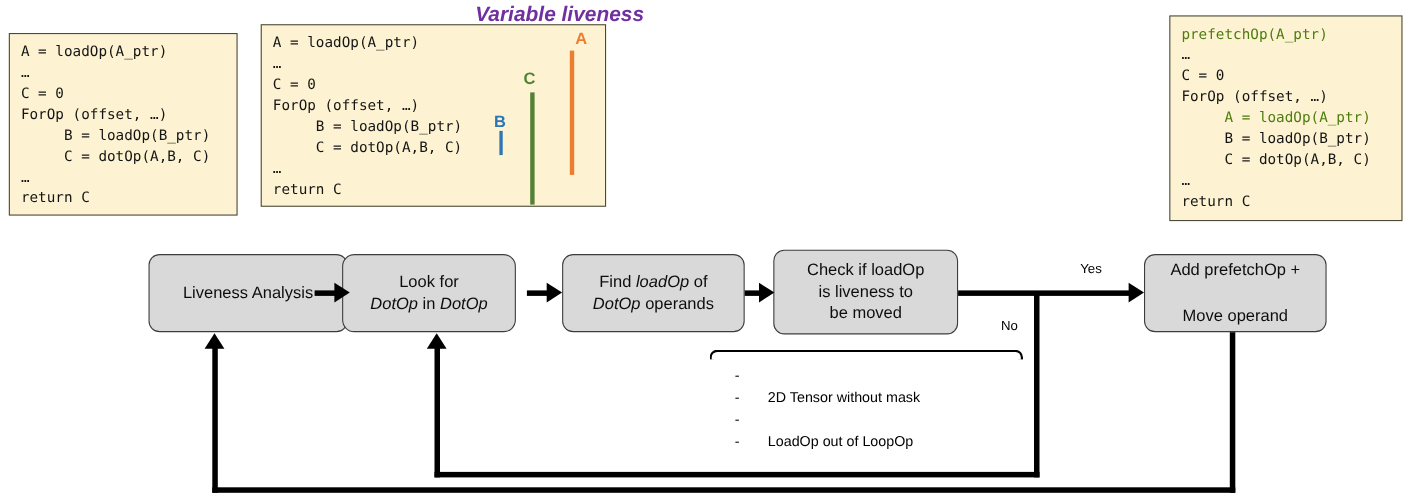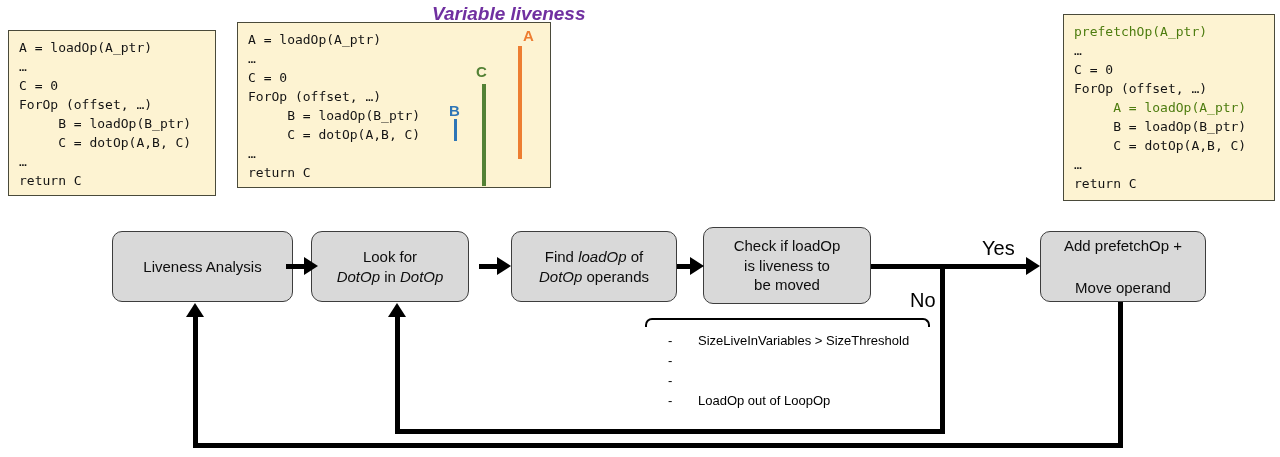--- a/index.html
+++ b/index.html
@@ -54,21 +54,21 @@
   .head-r {
     position:absolute; width:0; height:0;
     border-top:9px solid transparent; border-bottom:9px solid transparent;
     border-left:14px solid #000;
   }
   .head-u {
     position:absolute; width:0; height:0;
     border-left:9px solid transparent; border-right:9px solid transparent;
     border-bottom:14px solid #000;
   }
-  .branch-label { position:absolute; font-size:20px; color:#000; }
+  .branch-label { position:absolute; font-size:12px; color:#000; }
 
   
   .bracket {
     position:absolute; left:645px; top:318px; width:285px; height:9px;
     border-top:2px solid #000; border-left:2px solid #000; border-right:2px solid #000;
     border-radius:7px 7px 0 0;
   }
   .criteria { position:absolute; left:650px; top:331px; width:300px; font-size:13px; line-height:20px; color:#000; }
   .criterion { display:flex; padding-left:18px; }
   .dash { width:30px; flex-shrink:0; }
@@ -116,21 +116,21 @@
     <div class="code-line">…</div>
     <div class="code-line">C = 0</div>
     <div class="code-line">ForOp (offset, …)</div>
     <div class="code-line hl-orange">     A = loadOp(A_ptr)</div>
     <div class="code-line">     B = loadOp(B_ptr)</div>
     <div class="code-line">     C = dotOp(A,B, C)</div>
     <div class="code-line">…</div>
     <div class="code-line">return C</div>
   </div>
 
-  <div class="flow-box" style="left:112px; top:231px; width:181px; height:71px;">
+  <div class="flow-box" style="left:135px; top:231px; width:181px; height:71px;">
     <div>Liveness Analysis</div>
   </div>
 
   <div class="flow-box" style="left:311px; top:231px; width:158px; height:71px;border-radius:11px;">
     <div><span>Look for</span></div>
     <div><i>DotOp</i><span> in </span><i>DotOp</i></div>
   </div>
 
   <div class="flow-box" style="left:511px; top:231px; width:166px; height:71px;">
     <div><span>Find </span><i>loadOp</i><span> of</span></div>
@@ -170,24 +170,24 @@
 
   <div class="vline" style="left:1118px; top:302px; height:146px;"></div>
   <div class="hline" style="left:193px; top:443px; width:930px;"></div>
   <div class="vline" style="left:193px; top:316px; height:132px;"></div>
   <div class="head-u" style="left:186px; top:303px;"></div>
 
   <div class="bracket"></div>
   <div class="criteria">
     <div class="criterion">
       <span class="dash">-</span>
-      <span>SizeLiveInVariables &gt; SizeThreshold</span>
     </div>
     <div class="criterion">
       <span class="dash">-</span>
+      <span>2D Tensor without mask</span>
     </div>
     <div class="criterion">
       <span class="dash">-</span>
     </div>
     <div class="criterion">
       <span class="dash">-</span>
       <span>LoadOp out of LoopOp</span>
     </div>
   </div>
 

